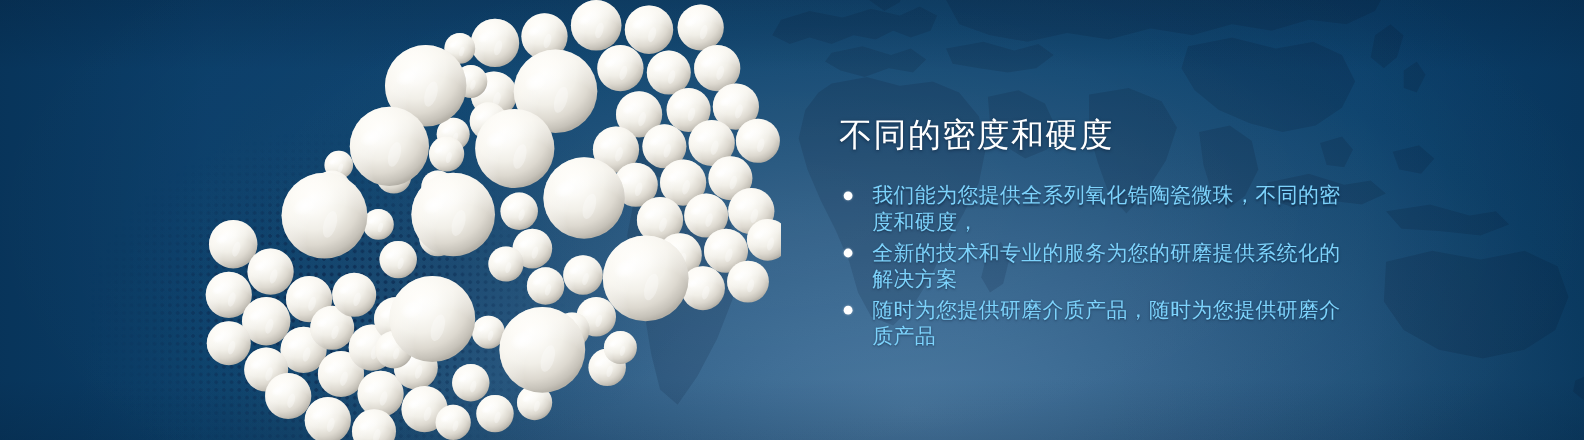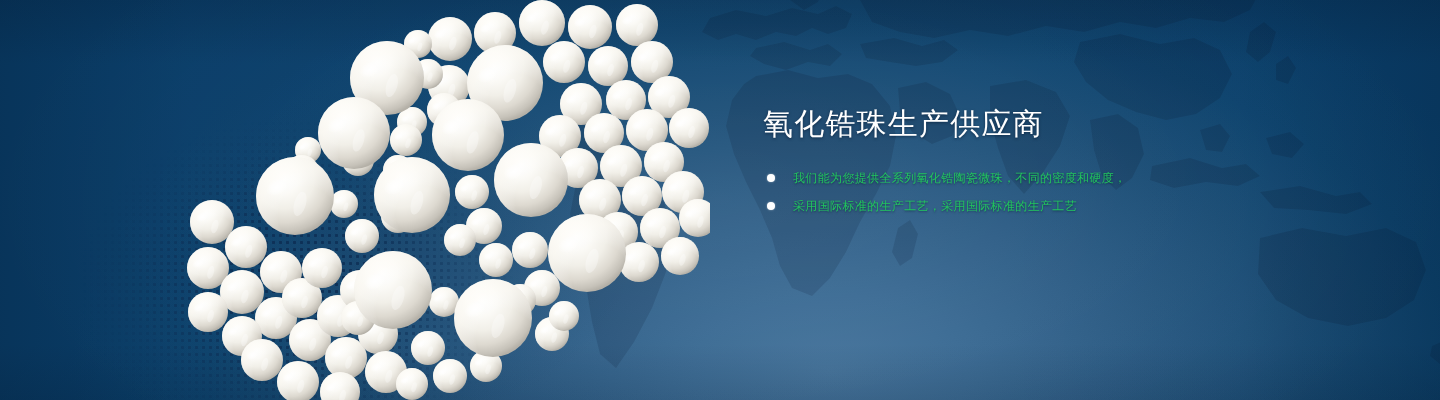--- a/index.html
+++ b/index.html
@@ -74,22 +74,22 @@
     font-weight:400;
     letter-spacing:1.2px;
     line-height:40px;
     white-space:nowrap;
     text-shadow:0 1px 3px rgba(0,16,38,0.55);
   }
   .bullets { margin-top:22px; list-style:none; }
   .bullet {
     position:relative;
     padding-left:30px;
-    color:#22c55e;
-    font-size:12px;
+    color:#7dd3fc;
+    font-size:19px;
     line-height:24px;
     letter-spacing:0.35px;
     margin-bottom:4px;
     text-shadow:0 1px 2px rgba(0,16,38,0.5);
   }
   .bullet:last-child { margin-bottom:0; }
   .dot {
     position:absolute; left:4px; top:8px;
     width:8px; height:8px;
     border-radius:50%;
@@ -286,31 +286,35 @@
         <use href="#sph" transform="translate(381,180) scale(37)"></use>
         <use href="#sph" transform="translate(243,290) scale(39)"></use>
         <use href="#sph" transform="translate(437,253) scale(39)"></use>
         <use href="#sph" transform="translate(343,318) scale(39)"></use>
       </g>
     </svg>
   </div>
 
   <div class="copy">
 
-    <h1 class="headline">氧化锆珠生产供应商</h1>
+    <h1 class="headline">不同的密度和硬度</h1>
 
     <ul class="bullets">
 
       <li class="bullet">
         <span class="dot"></span>
         <span class="ln">我们能为您提供全系列氧化锆陶瓷微珠，不同的密度和硬度，</span>
       </li>
 
-
       <li class="bullet">
         <span class="dot"></span>
-        <span class="ln">采用国际标准的生产工艺，采用国际标准的生产工艺</span>
+        <span class="ln">全新的技术和专业的服务为您的研磨提供系统化的解决方案</span>
+      </li>
+
+      <li class="bullet">
+        <span class="dot"></span>
+        <span class="ln">随时为您提供研磨介质产品，随时为您提供研磨介质产品</span>
       </li>
 
     </ul>
   </div>
 
 </div>
 
 </body></html>

